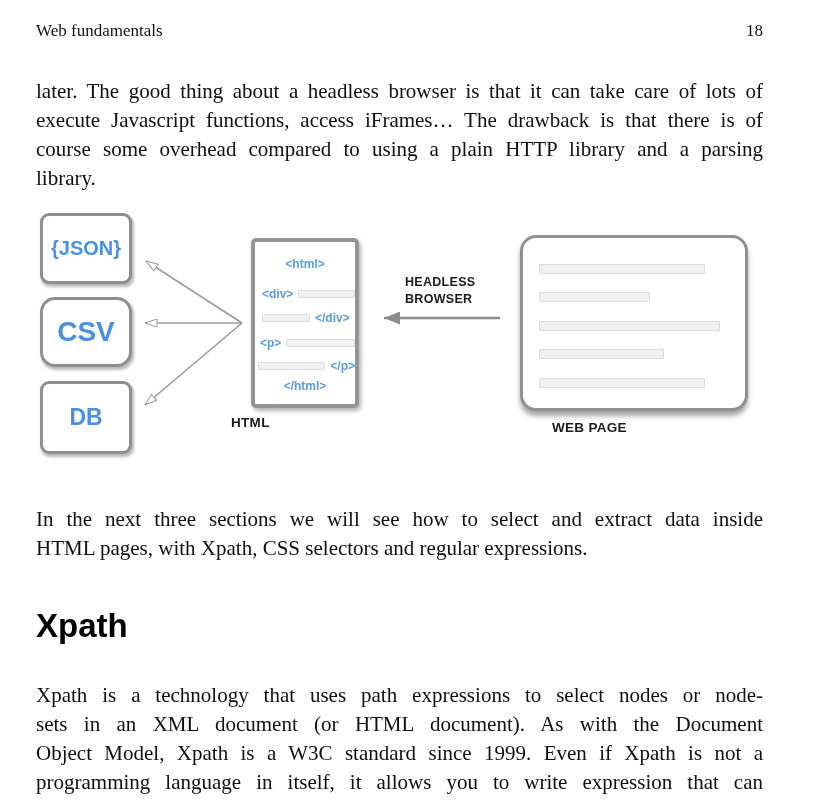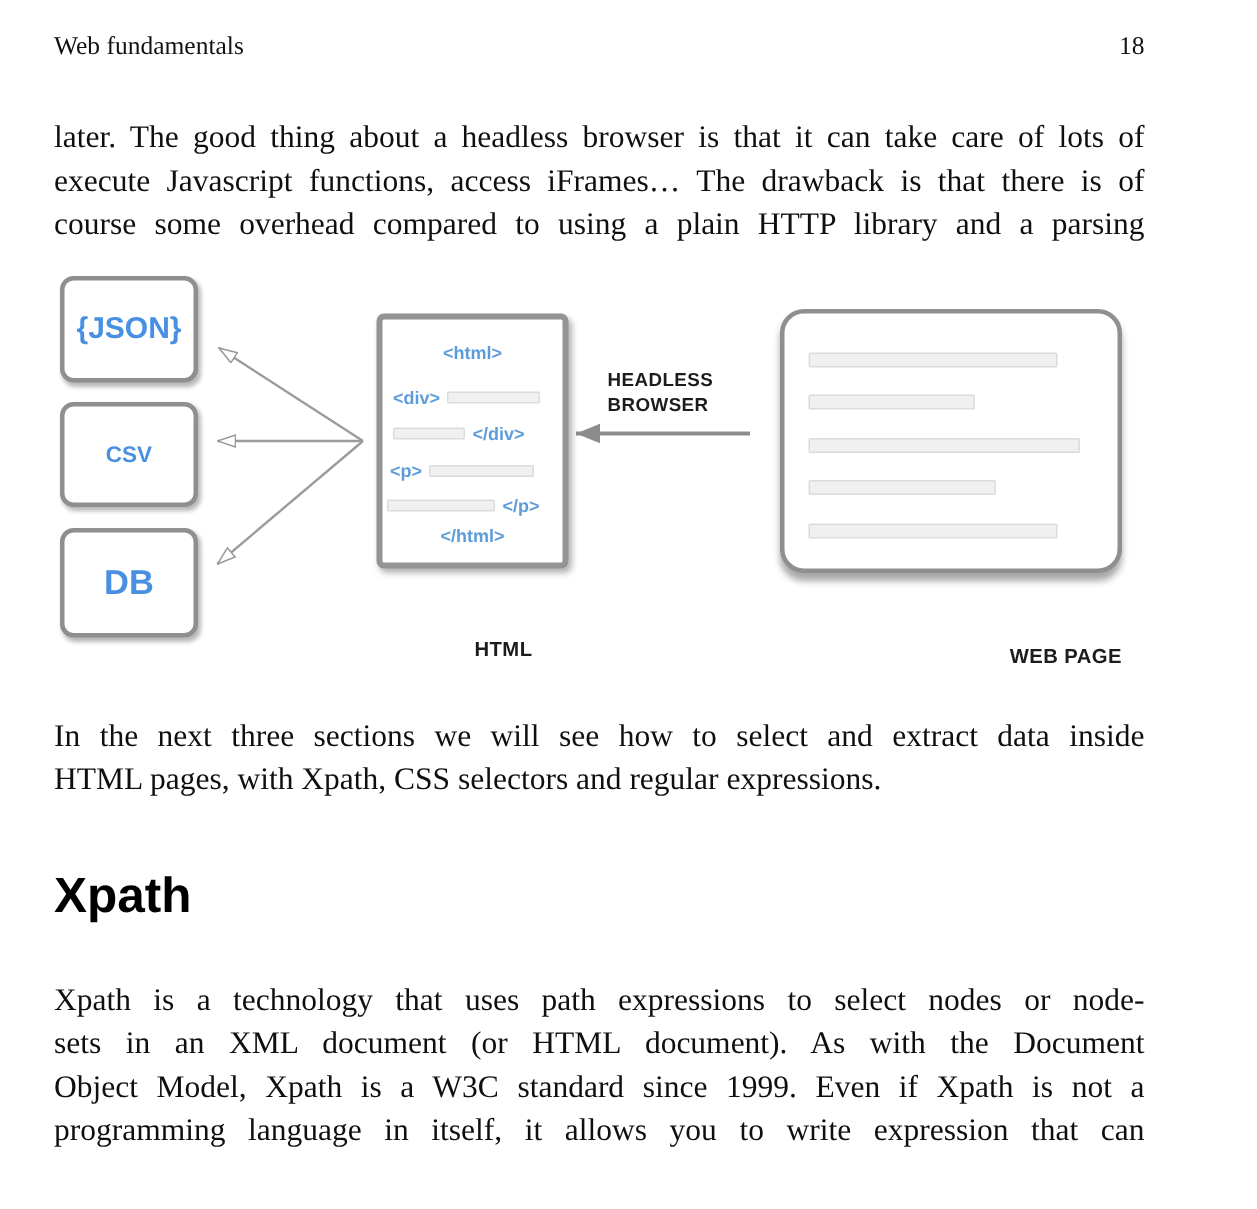--- a/index.html
+++ b/index.html
@@ -41,25 +41,25 @@
   .arrows-svg { position: absolute; left: 0; top: 0; width: 727px; height: 252px; }
 
   .out-box {
     position: absolute; left: 4px; width: 92px;
     border: 3px solid #8f8f8f; border-radius: 9px; background: #fff;
     box-shadow: 1.5px 2.5px 3px rgba(0,0,0,0.28);
     display: flex; align-items: center; justify-content: center;
     color: #4a90e2; font-weight: bold;
   }
   .json-box { top: 4px;   height: 71px; font-size: 20px; }
-  .csv-box  { top: 88px;  height: 70px; font-size: 15px; }
+  .csv-box  { top: 88px;  height: 70px; font-size: 28px; border-radius: 15px; }
   .db-box   { top: 172px; height: 73px; font-size: 23px; }
 
   .html-box {
-    position: absolute; left: 215px; top: 29px; width: 128px; height: 170px;
+    position: absolute; left: 215px; top: 29px; width: 108px; height: 170px;
     border: 4px solid #949494; border-radius: 5px; background: #fff;
     box-shadow: 2px 3px 4px rgba(0,0,0,0.3);
   }
   .code-line {
     position: absolute; left: 0; width: 100%;
     display: flex; align-items: center; gap: 5px;
     font-size: 12px; font-weight: bold; color: #5d9cdb;
     line-height: 12px; white-space: nowrap;
   }
   .code-line.center { justify-content: center; }
@@ -70,21 +70,21 @@
   .cl1 { top: 16px; }
   .cl2 { top: 46px; padding-left: 7px; }
   .cl3 { top: 70px; padding-left: 7px; }
   .cl4 { top: 95px; padding-left: 5px; }
   .cl5 { top: 118px; padding-left: 3px; }
   .cl6 { top: 138px; }
 
   .diagram-caption {
     position: absolute;
     font-size: 13.5px; font-weight: bold; color: #1c1c1c;
-    letter-spacing: 0.3px; text-align: right; margin-top: 39px;
+    letter-spacing: 0.3px; text-align: left;
   }
   .html-caption { left: 195px; top: 206px; width: 124px; }
   .web-caption  { left: 484px; top: 211px; width: 228px; padding-left: 32px; }
 
   .headless-label {
     position: absolute; left: 369px; top: 65px;
     font-size: 12.5px; font-weight: bold; color: #1c1c1c;
     line-height: 17px; letter-spacing: 0.3px;
   }
 
@@ -116,20 +116,21 @@
 
   <div class="running-header">
     <span>Web fundamentals</span>
     <span>18</span>
   </div>
 
   <div class="para">
     <div class="jline">later. The good thing about a headless browser is that it can take care of lots of</div>
     <div class="jline">execute Javascript functions, access iFrames… The drawback is that there is of</div>
     <div class="jline">course some overhead compared to using a plain HTTP library and a parsing</div>
+    <div class="jline last">library.</div>
   </div>
 
   <div class="diagram">
 
     <svg class="arrows-svg" viewBox="0 0 727 252" xmlns="http://www.w3.org/2000/svg">
       <defs>
         <marker id="openHead" markerUnits="userSpaceOnUse" markerWidth="13" markerHeight="9" refX="12.5" refY="4.5" orient="auto">
           <path d="M0.5,0.5 L12.5,4.5 L0.5,8.5 Z" fill="#ffffff" stroke="#999999" stroke-width="1"></path>
         </marker>
         <marker id="solidHead" markerUnits="userSpaceOnUse" markerWidth="17" markerHeight="13" refX="16" refY="6.5" orient="auto">

